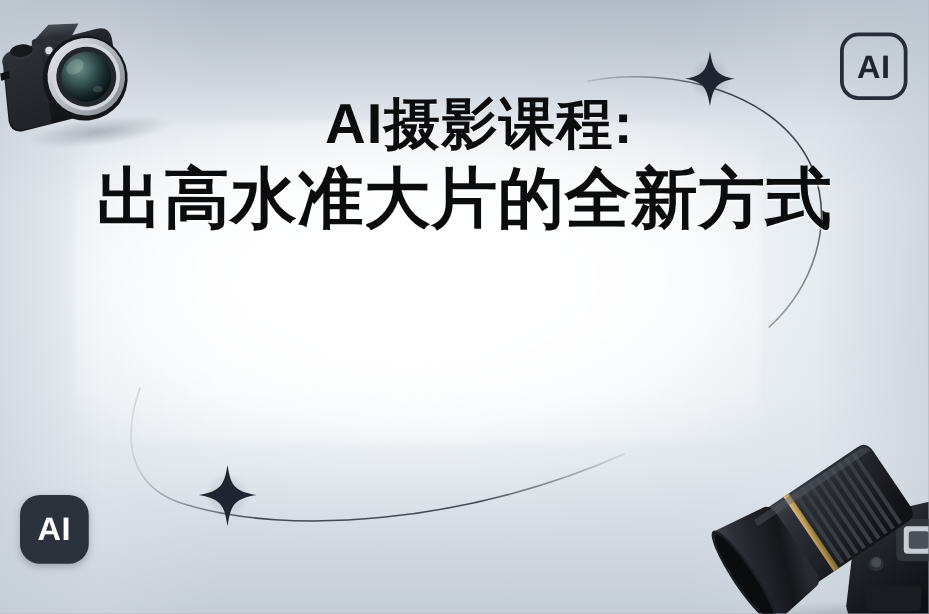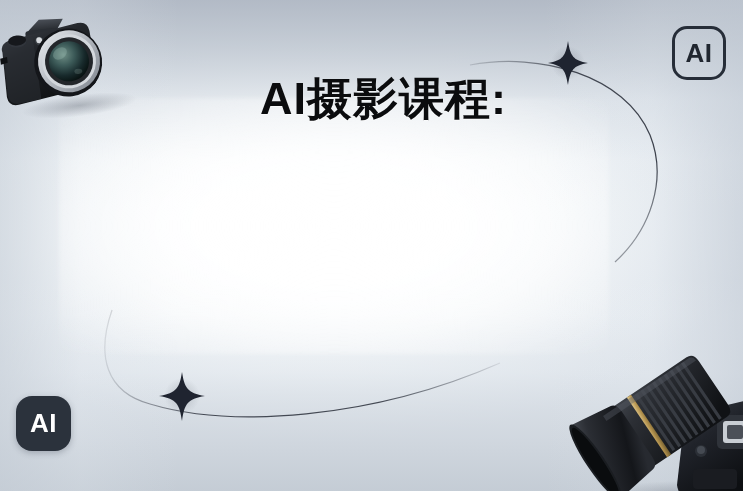--- a/index.html
+++ b/index.html
@@ -330,20 +330,21 @@
 
       <ellipse cx="16" cy="94" rx="9" ry="45" fill="#1a1d21"></ellipse>
       <ellipse cx="16" cy="94" rx="7" ry="41" fill="#0a0c0e"></ellipse>
 
       <path d="M 48 60 L 150 60 Q 156 60, 156 66 L 48 66 Z" fill="#5b6068" opacity="0.4"></path>
     </g>
   </svg>
 
   <div class="headline">
     <div class="line-1">AI摄影课程:</div>
+    <div class="line-3">出高水准大片的全新方式</div>
   </div>
 
   <div class="badge-ai-outline">
     <span>AI</span>
   </div>
   <div class="badge-ai-filled">
     <span>AI</span>
   </div>
 
 </div>

